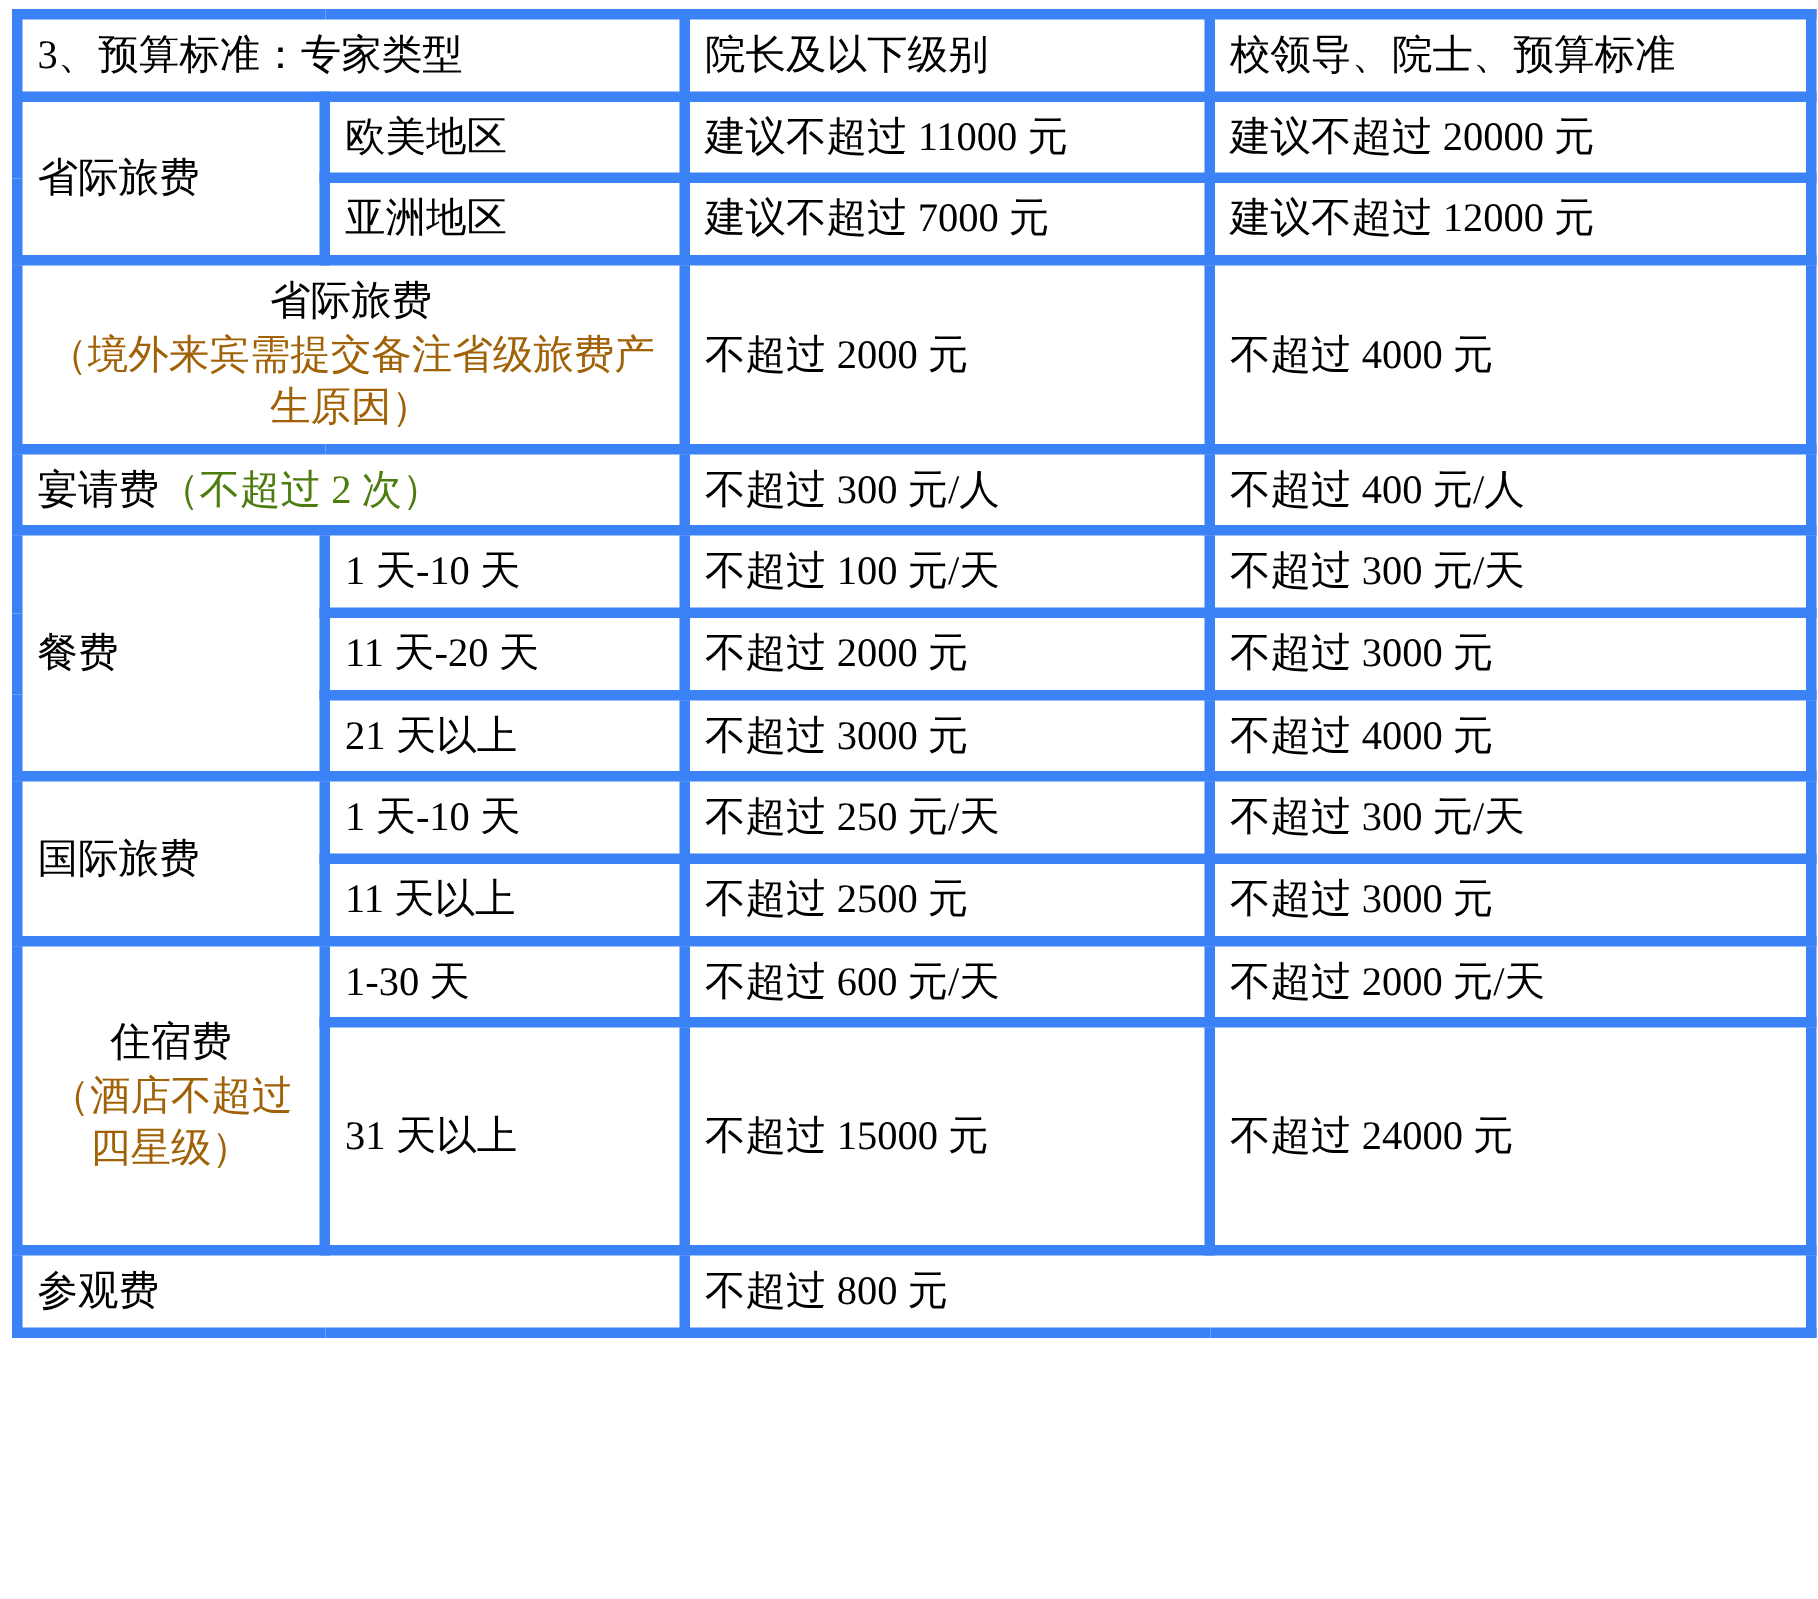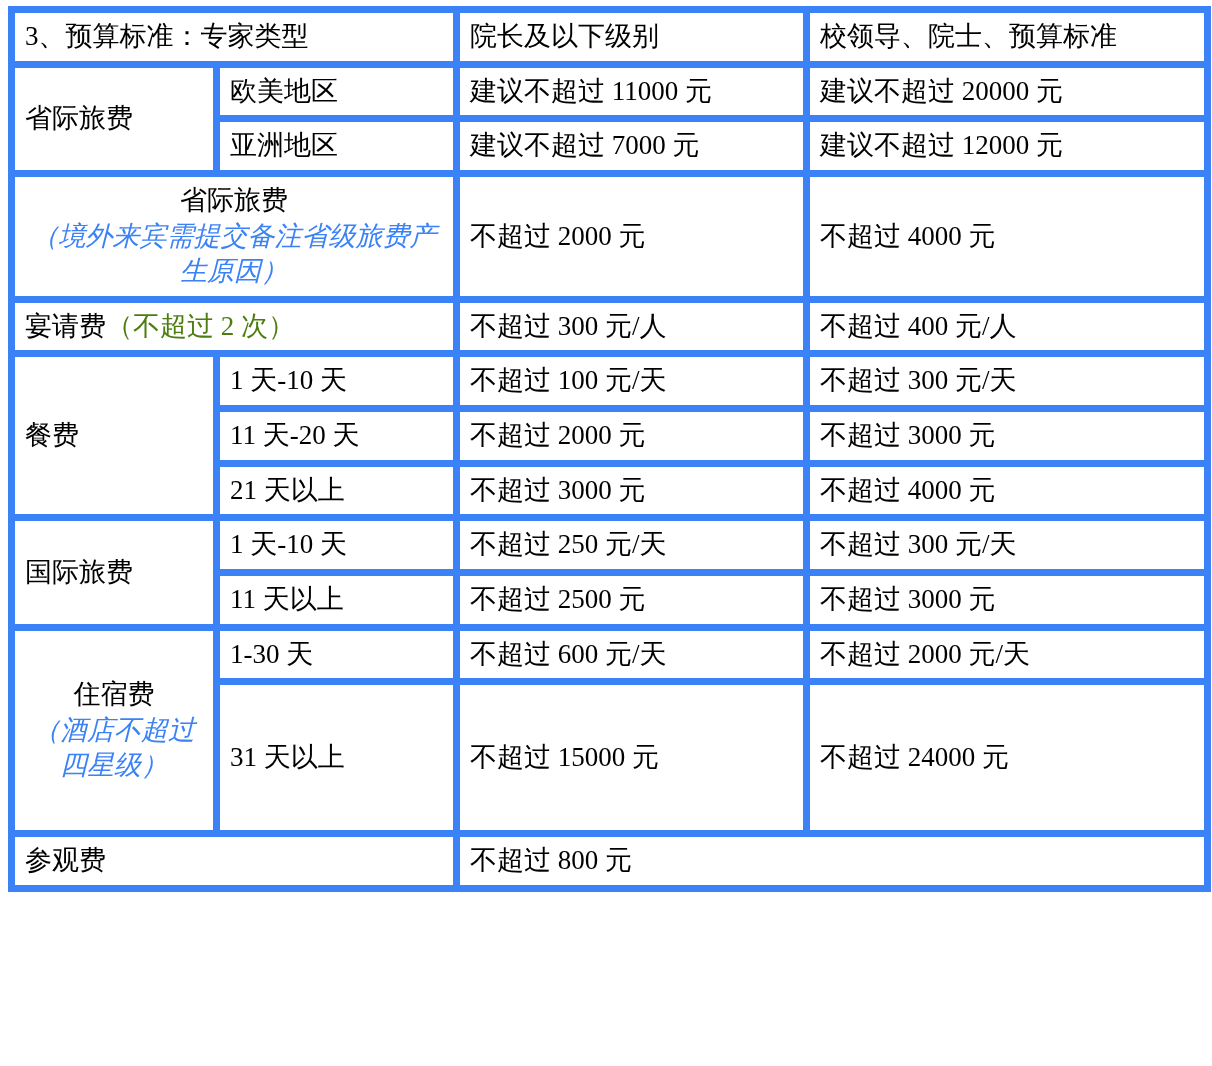--- a/index.html
+++ b/index.html
@@ -30,25 +30,24 @@
     font-size: 27px;
     line-height: 1.32;
     vertical-align: middle;
     text-align: left;
     white-space: nowrap;
   }
   td.c {
     text-align: center;
   }
   .red-note {
-    color: #3b82f6;
+    color: #a16207;
     display: block;
     white-space: normal;
     text-align: center;
-    font-style: italic;
   }
   .blk {
     display: block;
     white-space: normal;
     text-align: center;
   }
   .inline-red {
     color: #4d7c0f;
   }
   .wrap {

